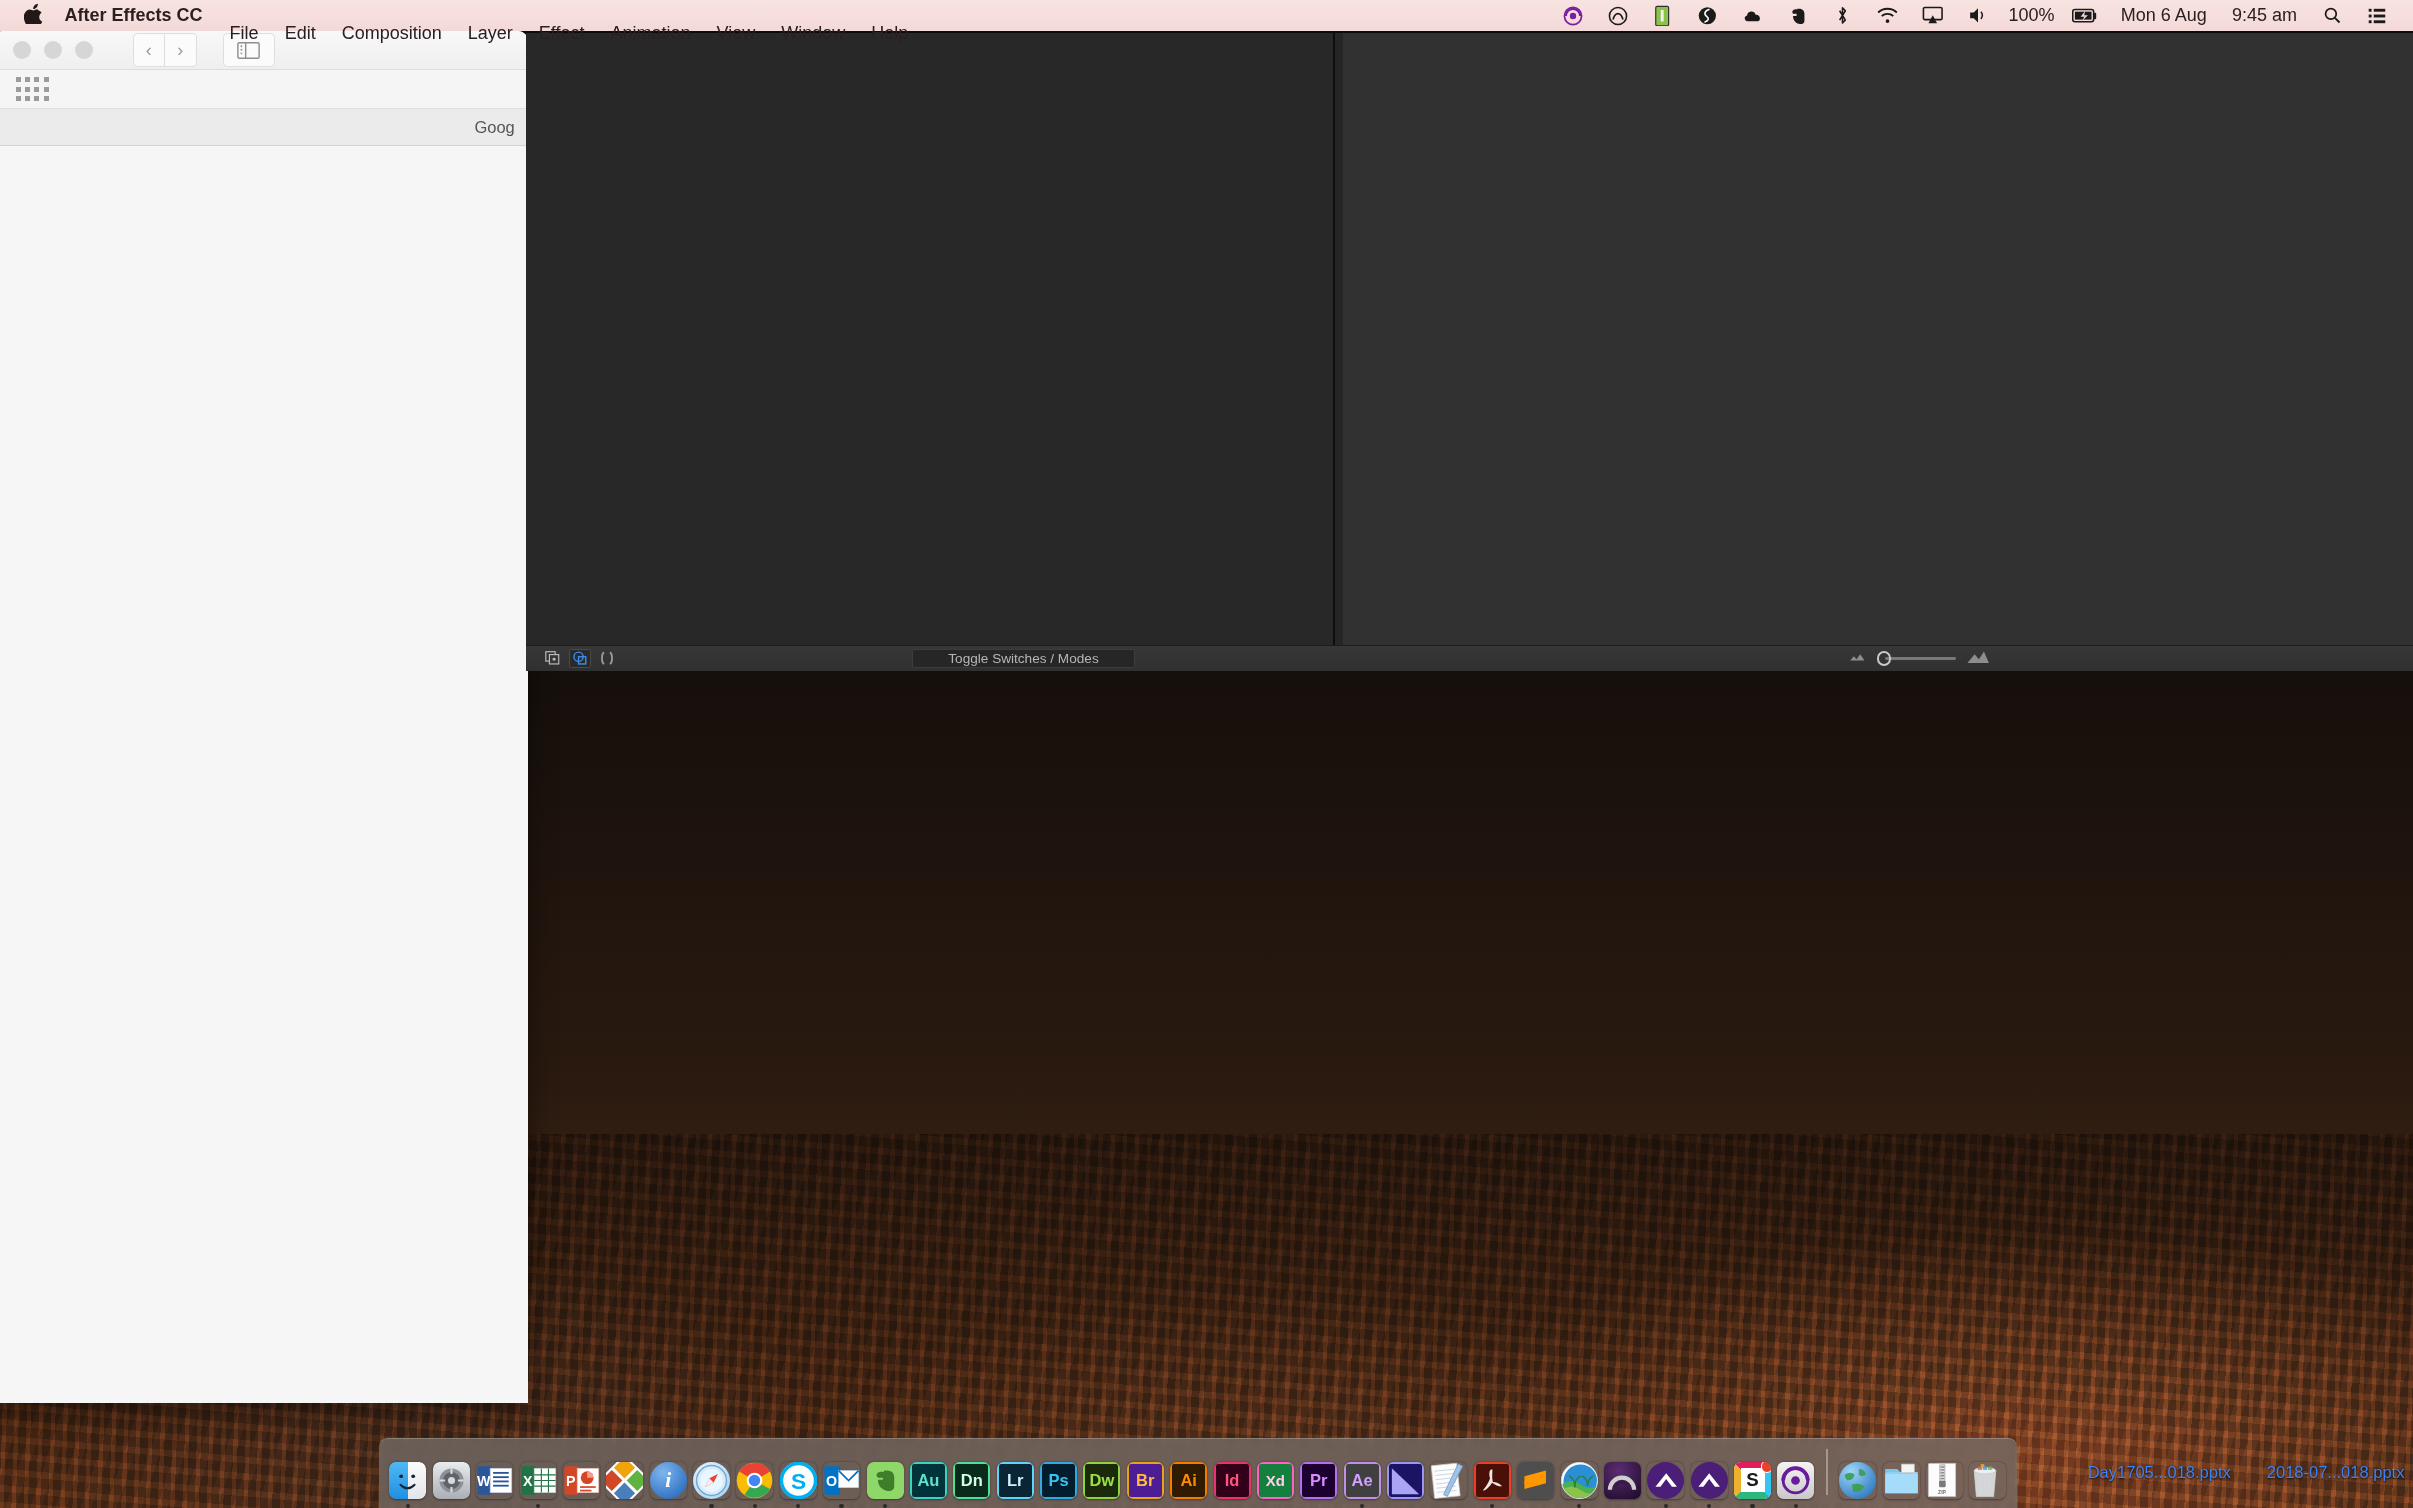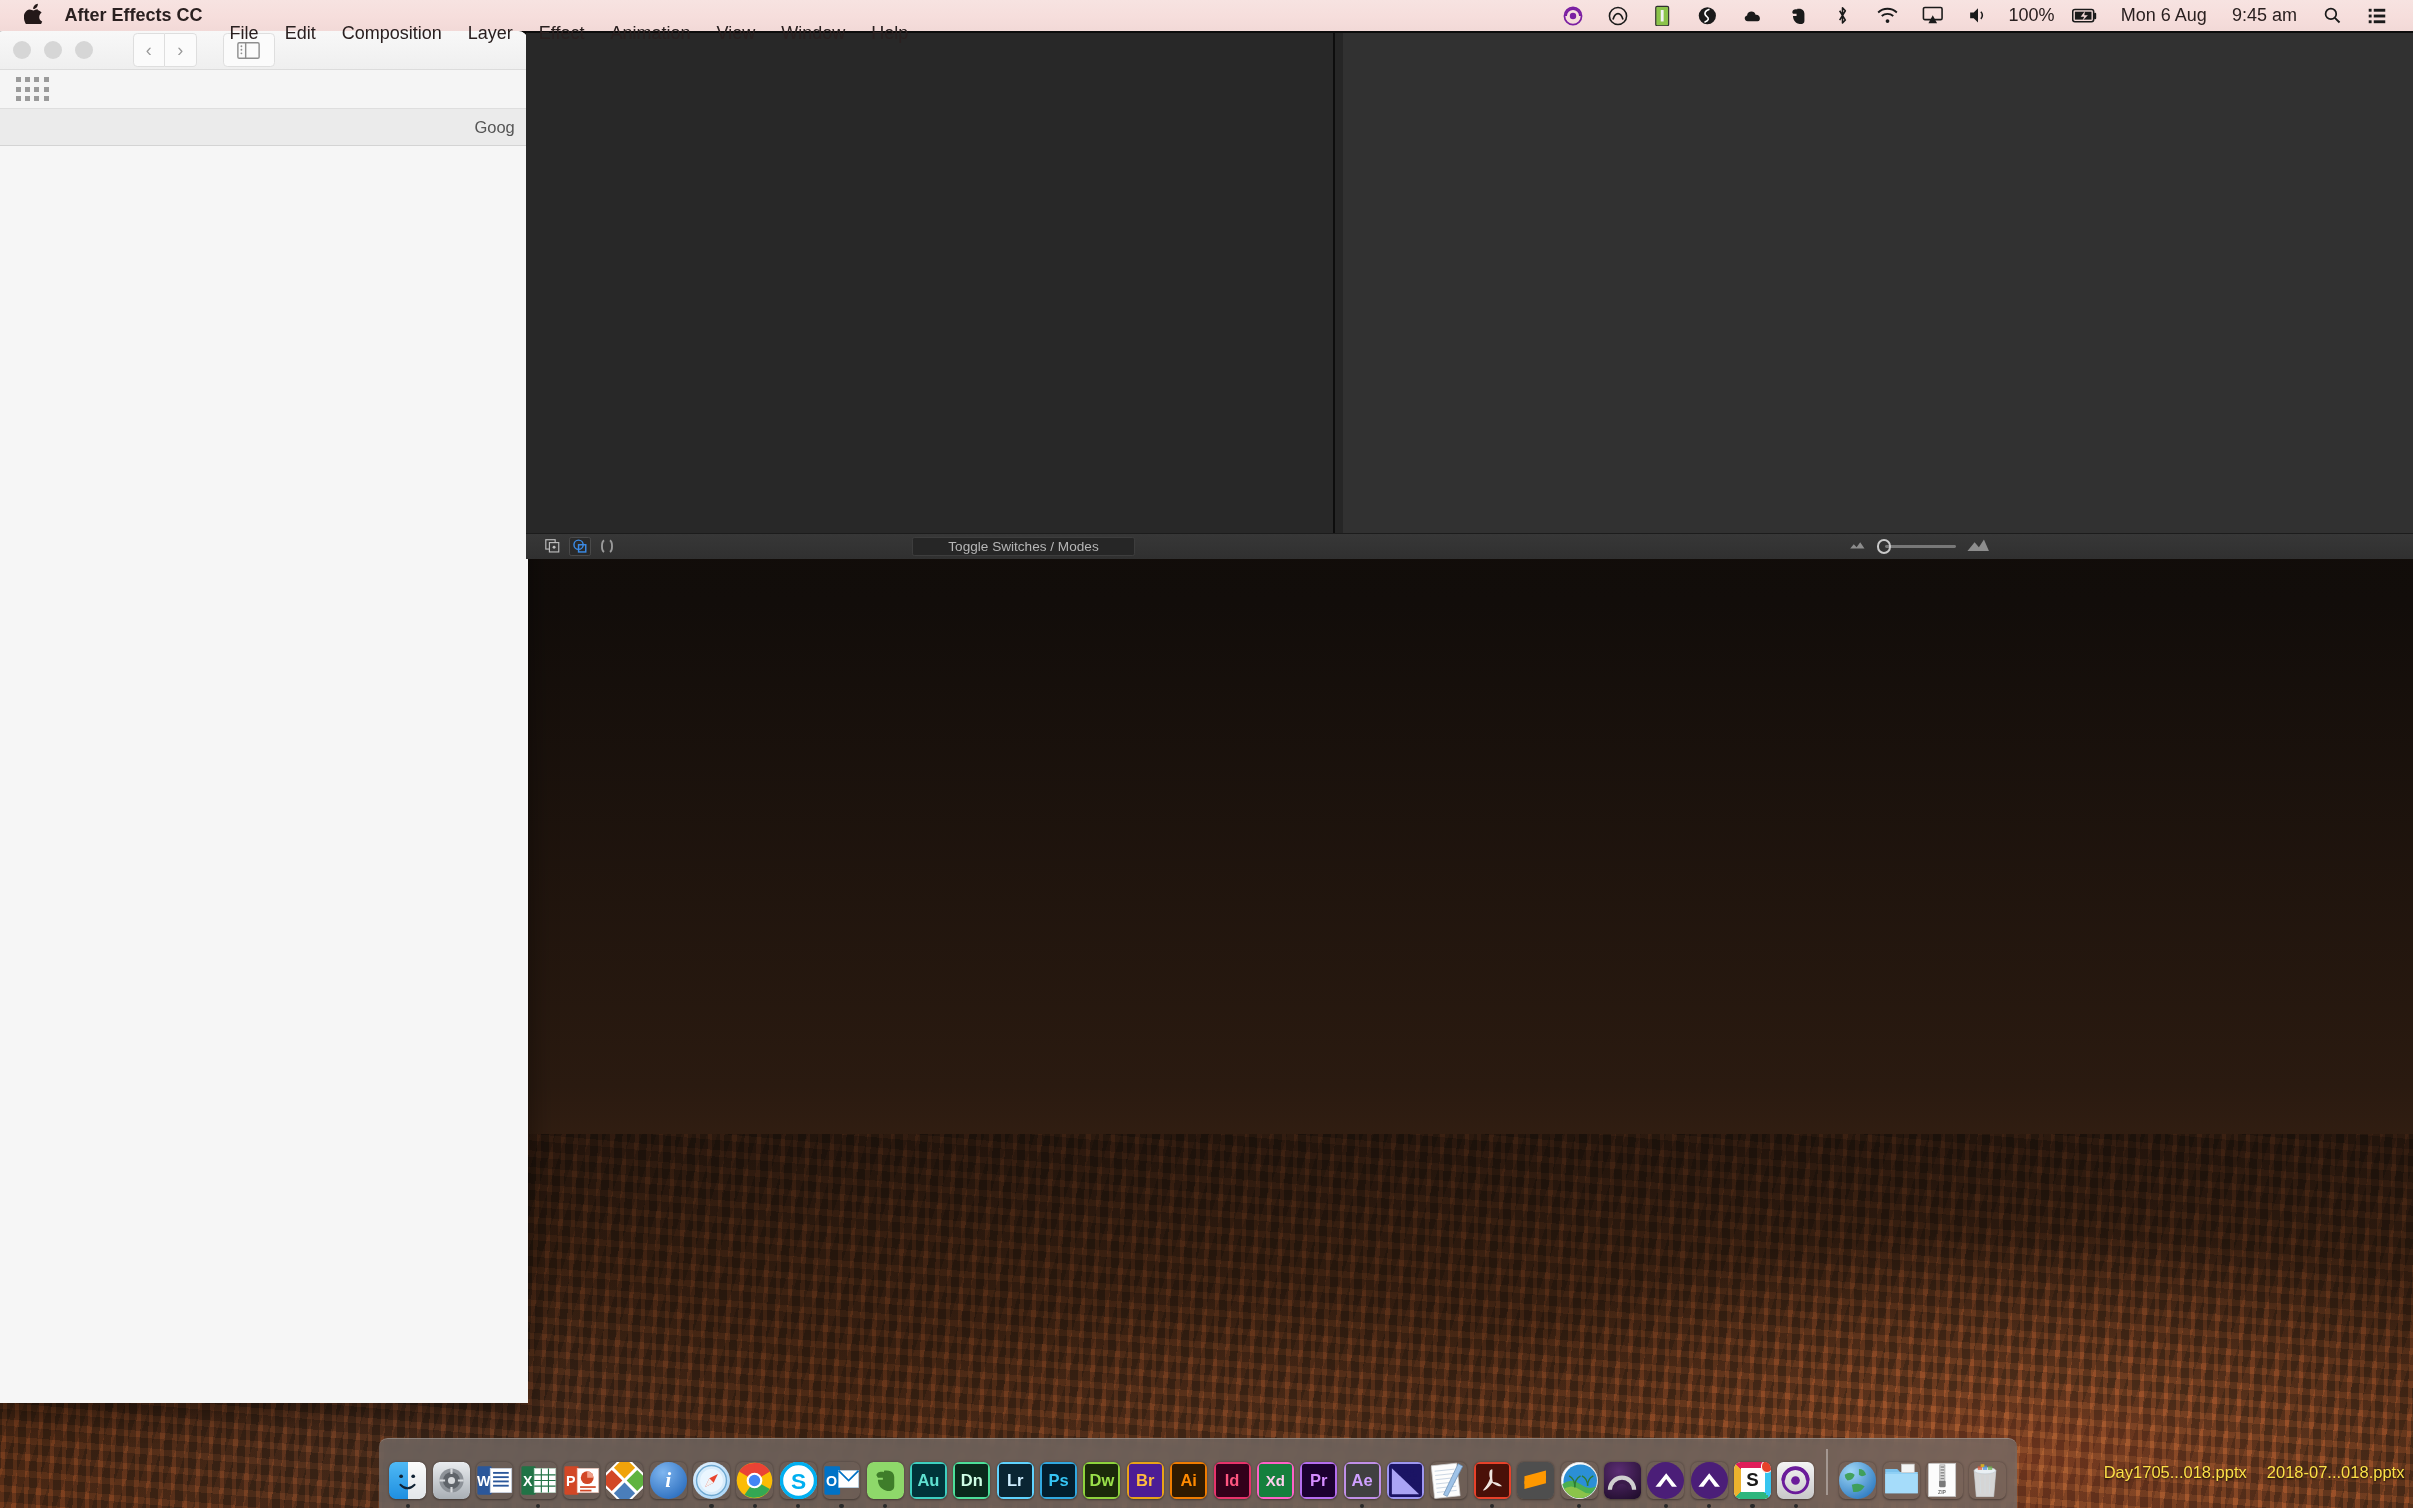--- a/index.html
+++ b/index.html
@@ -96,21 +96,21 @@
     height:37px; background:#ebebeb;
     border-bottom:0.7px solid #d4d4d4;
     display:flex; align-items:center; justify-content:flex-end;
     padding-right:13px;
     font-size:16.5px; color:#555;
   }
   #finder-body{ background:#f6f6f6; height:100%; }
 
   
   #ae-window{
-    position:absolute; left:526px; top:31px; width:1888px; height:528px;
+    position:absolute; left:526px; top:31px; width:1888px; height:640px;
     z-index:40;
     background:#a3a3a3;
     border-top:2.2px solid #0c0c0c;
   }
   #ae-panels{ position:absolute; inset:0 0 26px 0; display:flex; }
   #ae-left-panel{
     width:809px; height:100%;
     background:#282828;
     border-right:2.2px solid #0d0d0d;
   }
@@ -144,22 +144,22 @@
   #zoom-slider{ position:relative; width:79px; height:14.4px; display:flex; align-items:center; margin:0 10px; }
   #zoom-track{ position:absolute; left:8.6px; right:0; height:2.2px; background:#787878; border-radius:1.4px; }
   #zoom-knob{
     position:relative; width:14.4px; height:14.4px; border-radius:50%;
     border:2.2px solid #c9c9c9; background:transparent;
   }
 
   
   #desk-files{
     position:absolute; right:8.6px; bottom:26px;
-    display:flex; gap:20px; z-index:30;
-    font-size:16.5px; color:#fde047;
+    display:flex; gap:36px; z-index:30;
+    font-size:16.5px; color:#3b82f6;
     text-shadow:0 0.7px 2.2px rgba(0,0,0,.85);
   }
 
   
   #dock{
     position:absolute; left:379px; bottom:0; height:70px;
     display:flex; align-items:flex-end;
     padding:4.3px 7.2px 0 7.2px;
     background:rgba(118,112,110,.72);
     border-top-left-radius:8.6px; border-top-right-radius:8.6px;

